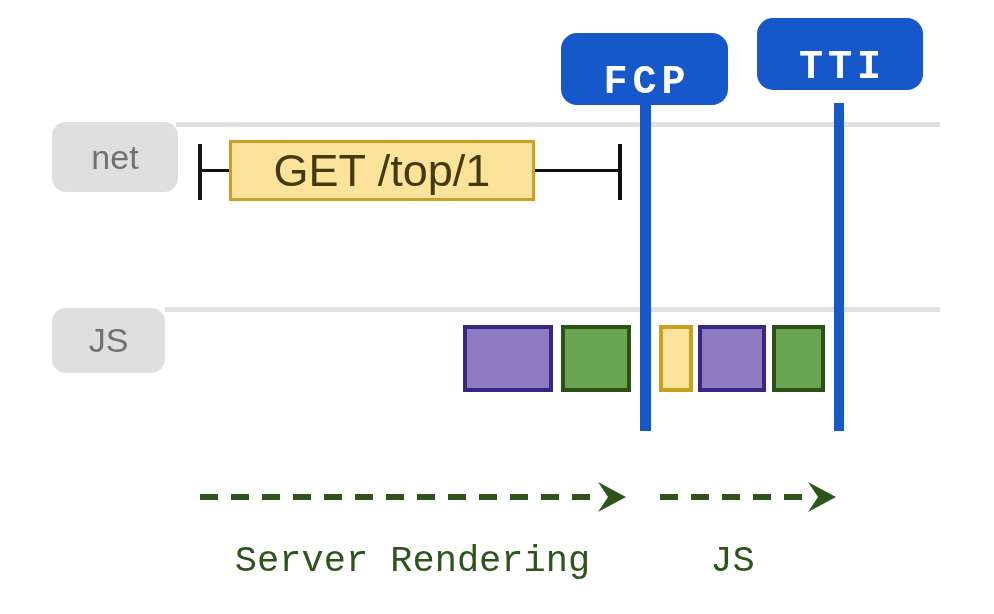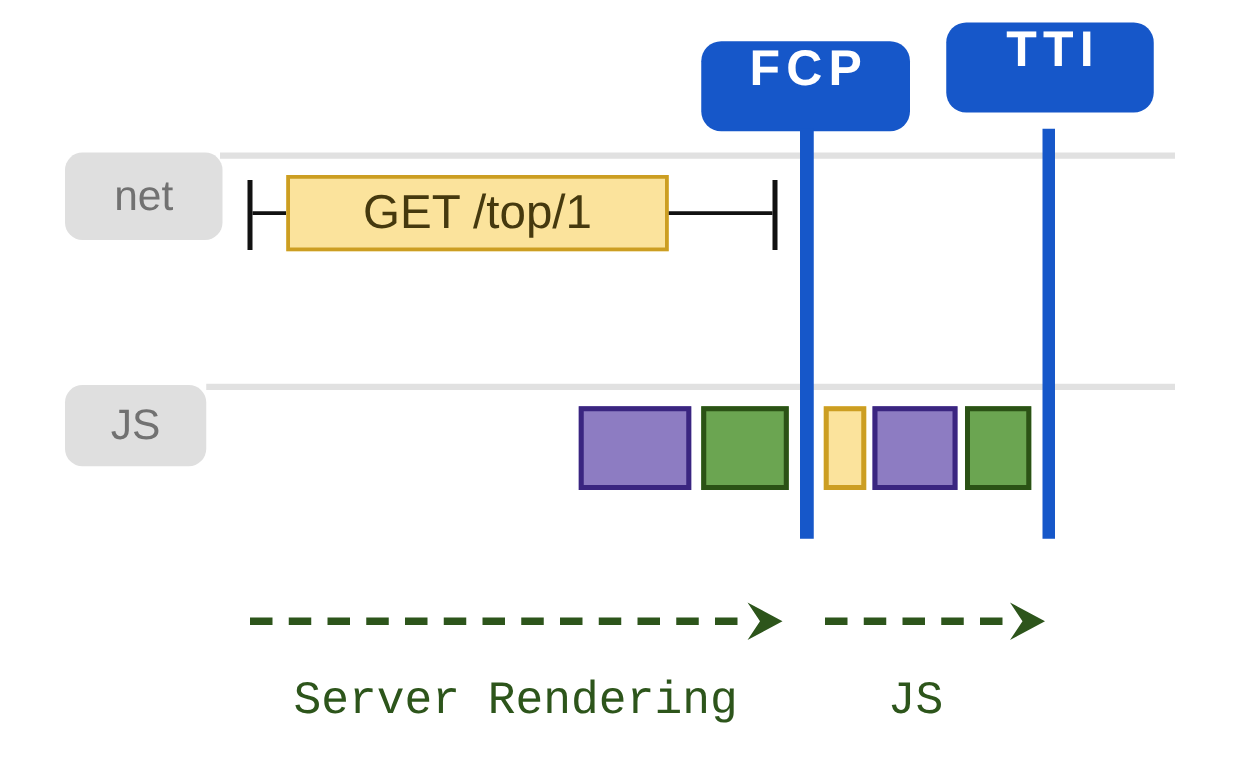--- a/index.html
+++ b/index.html
@@ -8,22 +8,22 @@
     background:var(--background,#fff);
     font-family:"Liberation Sans", sans-serif;
   }
   .abs{position:absolute;}
 
   
   .marker-badge{
     background:var(--marker-blue);
     color:#fff;
     border-radius:16px;
-    display:flex;align-items:flex-start;justify-content:center;
-    font-family:Liberation Sans, sans-serif;
+    display:flex;align-items:flex-end;justify-content:center;
+    font-family:Liberation Mono, monospace;
     font-weight:bold;font-size:40px;letter-spacing:5px;
     text-indent:5px; 
   }
   .marker-line{
     background:var(--marker-blue);
   }
 
   
   .lane-tab{
     background:var(--tab-gray);
@@ -35,21 +35,21 @@
   .lane-line{background:var(--lane-gray);}
 
   
   .tick{background:#111;}
   .conn{background:#111;}
   .request-box{
     background:var(--yellow-fill);
     border:3px solid var(--yellow-border);
     box-sizing:border-box;
     display:flex;align-items:center;justify-content:center;
-    font-size:38px;color:var(--request-text);
+    font-size:45px;color:var(--request-text);
   }
 
   
   .task{box-sizing:border-box;border-style:solid;border-width:4px;}
   .task.purple{background:var(--purple-fill);border-color:var(--purple-border);}
   .task.green{background:var(--green-fill);border-color:var(--green-border);}
   .task.yellow{background:var(--yellow-fill);border-color:var(--yellow-border);}
 
   
   .arrow-dash{

